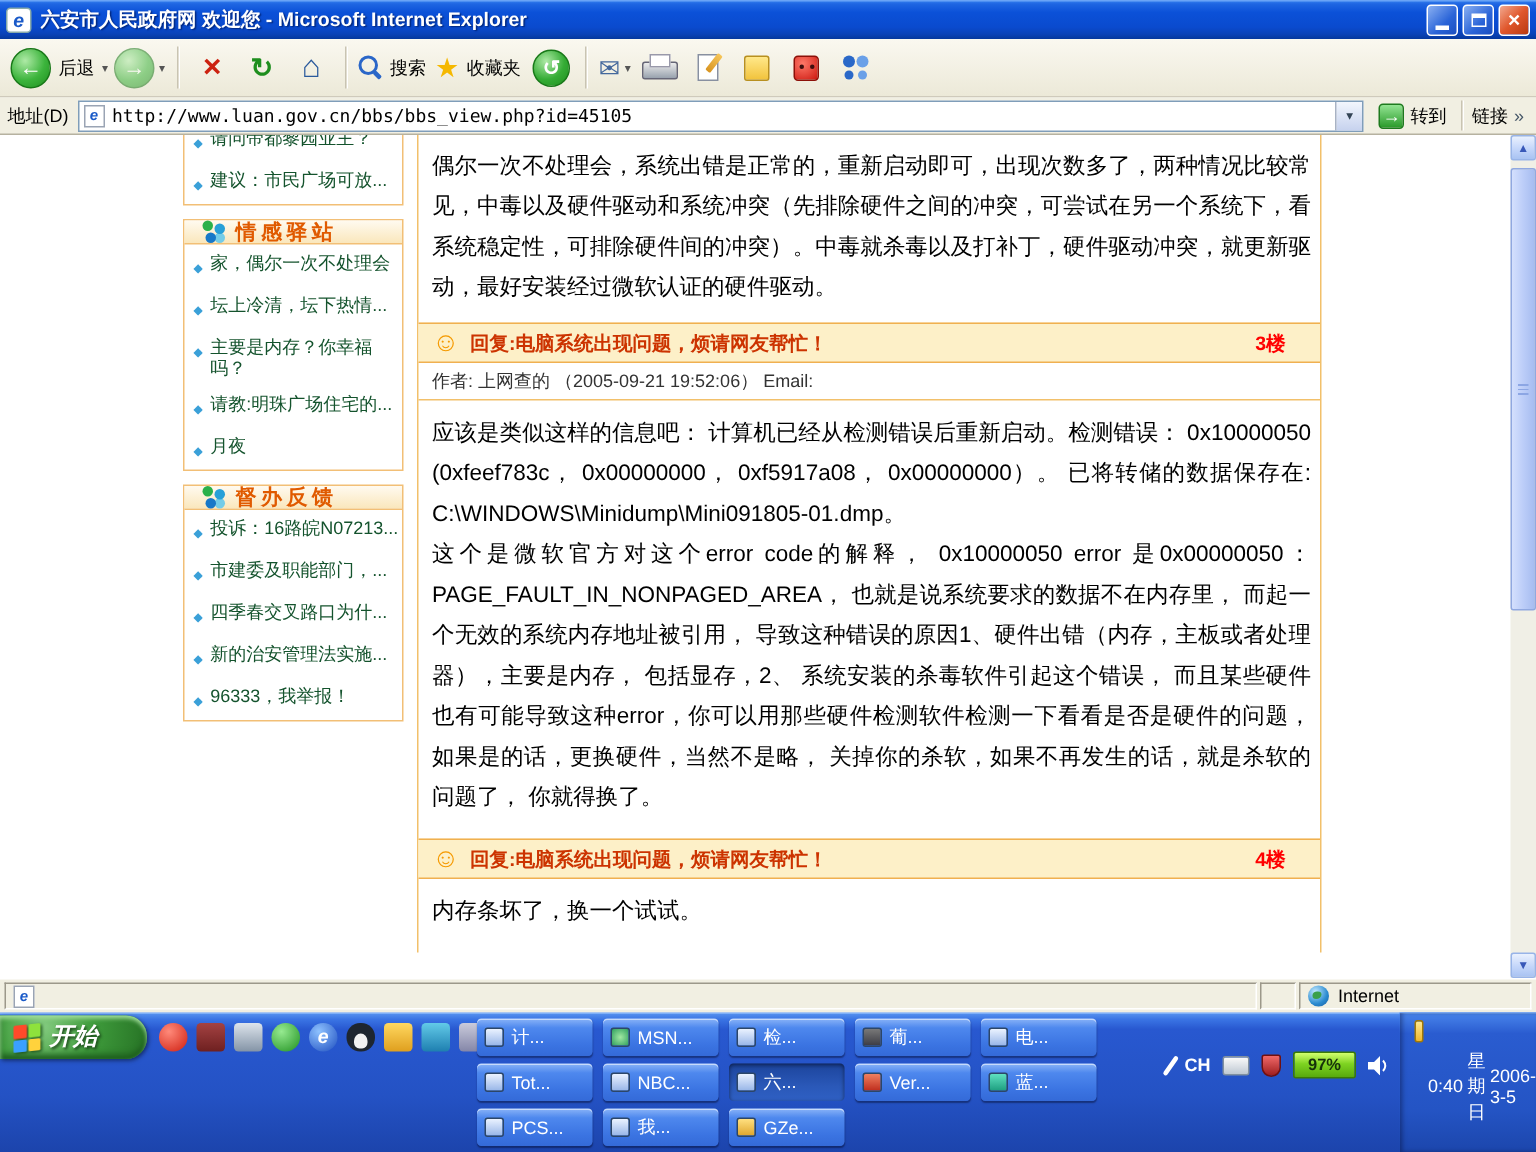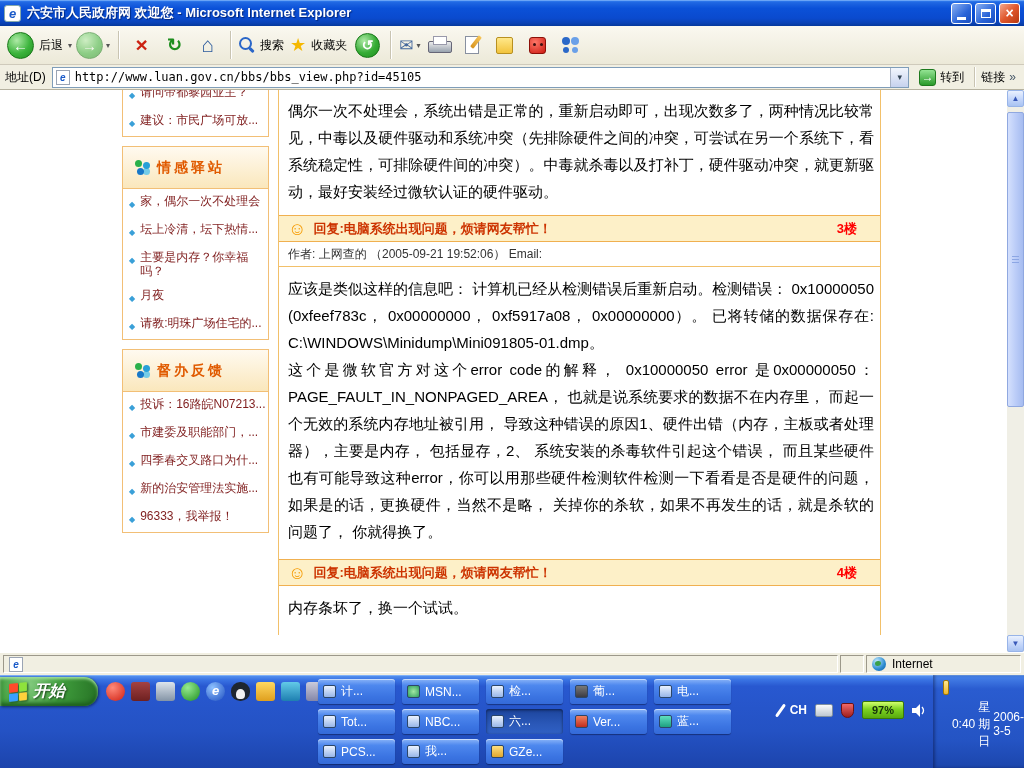--- a/index.html
+++ b/index.html
@@ -98,24 +98,24 @@
   .addr-sep { width:1px; height:20px; background:#c9c4b2; box-shadow:1px 0 0 #fff; }
   .links-area { display:flex; align-items:center; gap:4px; font-size:12px; padding-right:3px; }
   .links-chev::before { content:"»"; color:#456; font-size:12px; }
 
   
   .content { flex:1; position:relative; background:#fff; overflow:hidden; }
 
   .sidebar { position:absolute; left:122px; top:-11px; width:147px; }
   .side-box { border:1px solid #f2bf76; background:#fff; margin-bottom:9px; }
   .side-item { display:flex; align-items:flex-start; gap:5px; padding:5px 2px 5px 6px;
-    font-size:12px; line-height:14px; color:#7f1d1d; }
+    font-size:12px; line-height:14px; color:#14532d; }
   .bullet { flex:none; margin-top:2px; }
   .bullet::before { content:"◆"; font-size:8px; color:#3aa0d8; }
-  .side-header { height:42px; display:flex; align-items:center; gap:7px; padding-left:12px;
+  .side-header { height:16px; display:flex; align-items:center; gap:7px; padding-left:12px;
     background:linear-gradient(180deg,#fffaf0,#fae7bc); border-bottom:1px solid #f2bf76;
     font-size:14px; font-weight:bold; color:#e05a00; letter-spacing:3px; }
   .clover { position:relative; width:15px; height:15px; flex:none; }
   .clover::before { content:""; position:absolute; left:0; top:0; width:7px; height:7px; border-radius:50%;
     background:#2ab04a; box-shadow:8px 2px 0 #28a0d8, 2px 8px 0 #1878c8, 8px 8px 0 #74cce8; }
 
   .main-col { position:absolute; left:278px; top:0; width:603px; min-height:536px; background:#fff;
     border-left:1px solid #f2c06a; border-right:1px solid #f2c06a; }
   .intro { padding:7px 6px 10px 9px; font-size:15px; line-height:27px; color:#000; text-align:justify; }
   .reply-head { height:27px; display:flex; align-items:center; gap:7px; padding:0 9px;
@@ -332,25 +332,25 @@
         <div class="side-item">
             <span class="bullet"></span>
             <span>坛上冷清，坛下热情...</span>
           </div>
         <div class="side-item">
             <span class="bullet"></span>
             <span>主要是内存？你幸福吗？</span>
           </div>
         <div class="side-item">
             <span class="bullet"></span>
+            <span>请教:明珠广场住宅的...</span>
+          </div>
+        <div class="side-item">
+            <span class="bullet"></span>
             <span>月夜</span>
-          </div>
-        <div class="side-item">
-            <span class="bullet"></span>
-            <span>请教:明珠广场住宅的...</span>
           </div>
       </div>
       <div class="side-box">
         <div class="side-header">
           <span class="clover"></span>
           <span>督办反馈</span>
         </div>
         <div class="side-item">
             <span class="bullet"></span>
             <span>投诉：16路皖N07213...</span>

